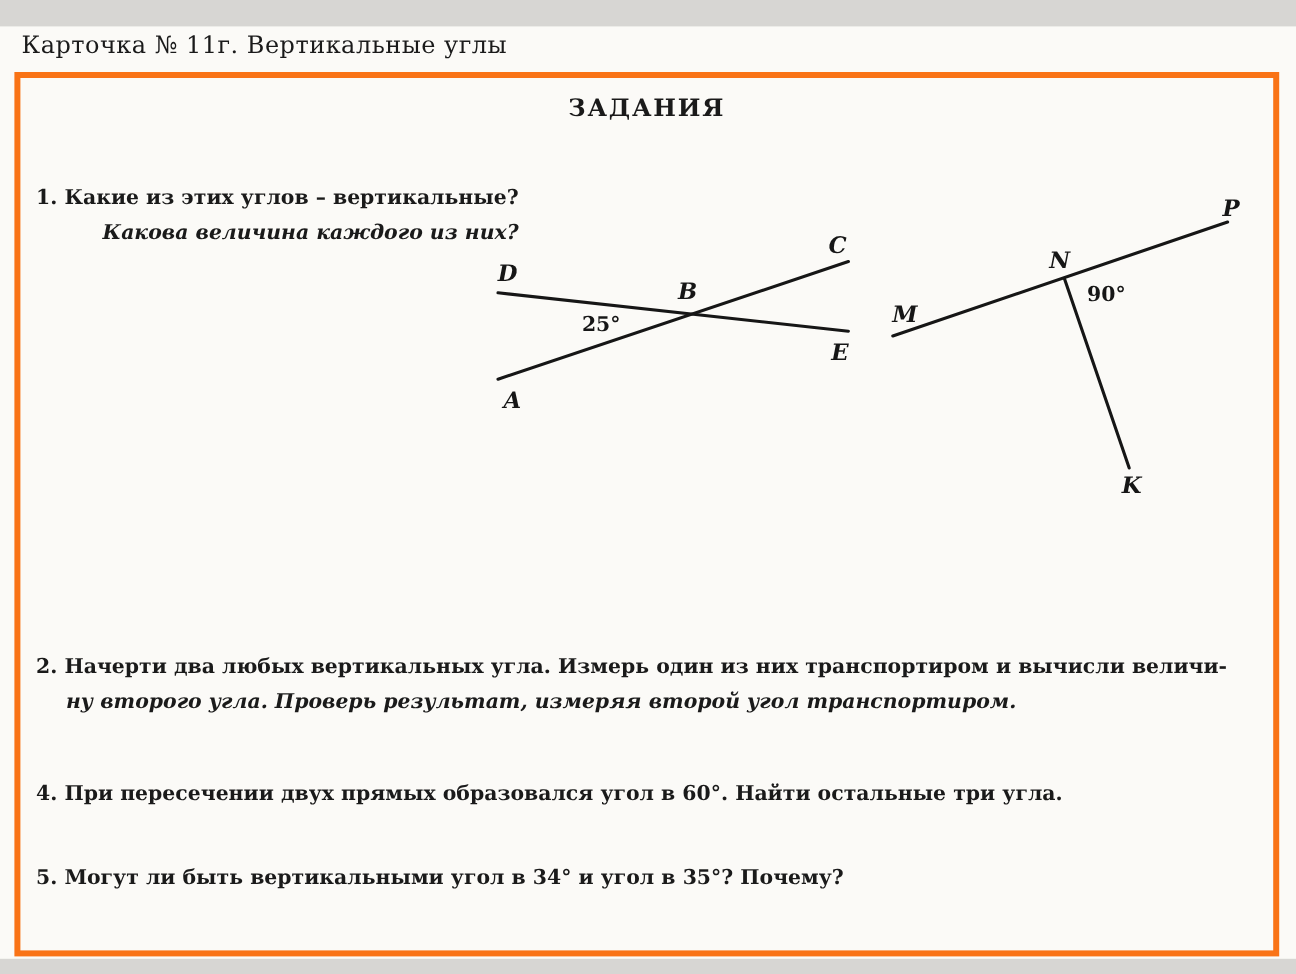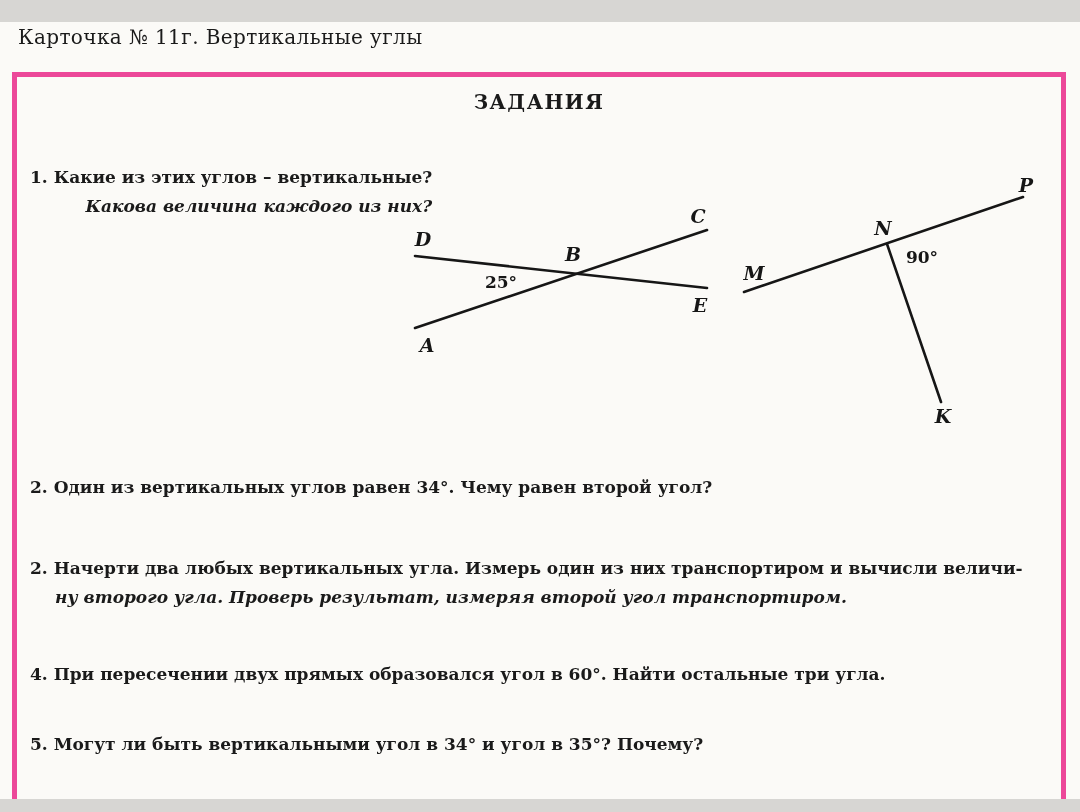--- a/index.html
+++ b/index.html
@@ -17,22 +17,21 @@
   .strip-top { top: 0; height: 22px; }
   .strip-bottom { top: 799px; height: 13px; }
   .page-title {
     position: absolute; left: 18px; top: 25px;
     font-size: 20px; font-weight: normal; letter-spacing: 0.4px;
     white-space: nowrap;
   }
   .tasks-box {
     position: absolute; left: 12px; top: 60px;
     width: 1044px; height: 727px;
-    border: 5px solid #ec4899;
-    margin-top: 12px;
+    border: 5px solid #f97316;
   }
   .tasks-heading {
     position: absolute; left: 0; top: 13px; width: 100%;
     text-align: center;
     font-size: 20px; font-weight: bold; letter-spacing: 1.5px;
   }
   .task {
     position: absolute; left: 13px;
     font-size: 17px; font-weight: bold;
     line-height: 29px; white-space: nowrap;
@@ -88,23 +87,20 @@
   <svg class="diagram diagram-2" width="320" height="270" viewBox="0 0 320 270">
     <line x1="14" y1="130" x2="293" y2="35"></line>
     <line x1="157" y1="82" x2="211" y2="240"></line>
     <text class="pt-label" x="24" y="118" text-anchor="middle">M</text>
     <text class="pt-label" x="153" y="73" text-anchor="middle">N</text>
     <text class="pt-label" x="296" y="30" text-anchor="middle">P</text>
     <text class="pt-label" x="213" y="261" text-anchor="middle">K</text>
     <text class="angle-label" x="192" y="101" text-anchor="middle">90°</text>
   </svg>
 
-  <div class="task task-2">
-    <div>2. Один из вертикальных углов равен 34°. Чему равен второй угол?</div>
-  </div>
 
   <div class="task task-3">
     <div>2. Начерти два любых вертикальных угла. Измерь один из них транспортиром и вычисли величи-</div>
     <div class="cont">ну второго угла. Проверь результат, измеряя второй угол транспортиром.</div>
   </div>
 
   <div class="task task-4">
     <div>4. При пересечении двух прямых образовался угол в 60°. Найти остальные три угла.</div>
   </div>
 

